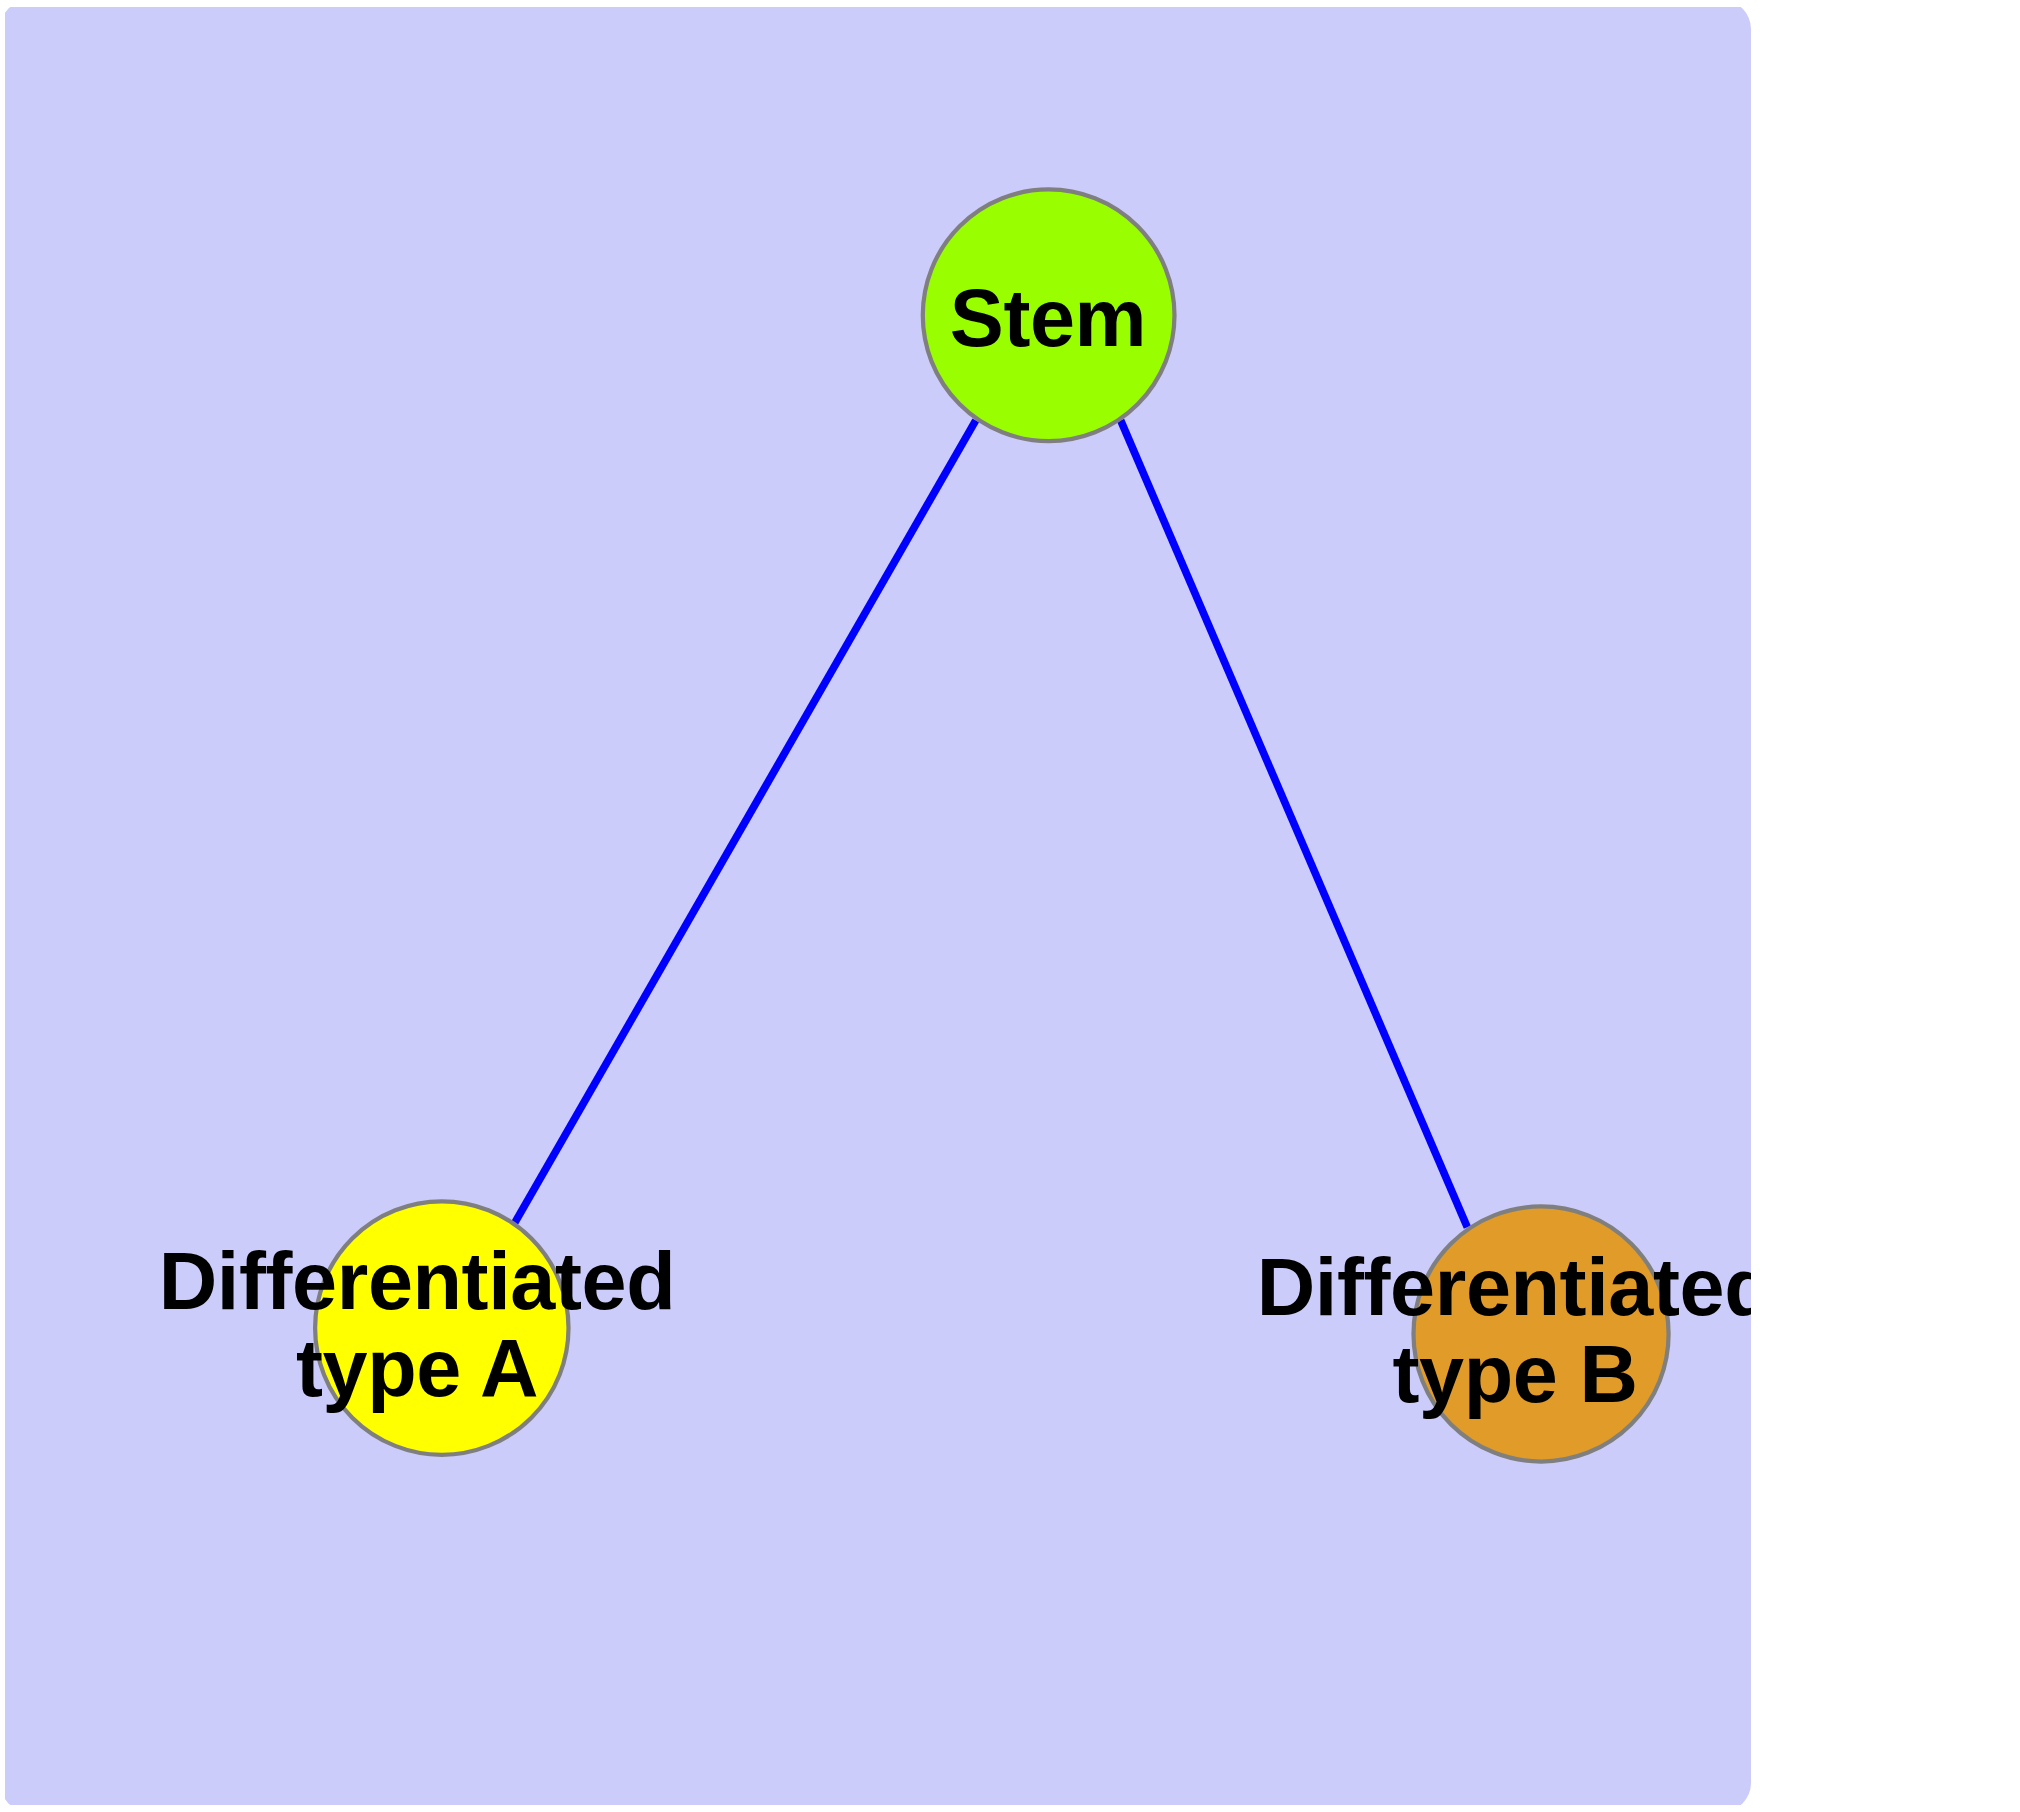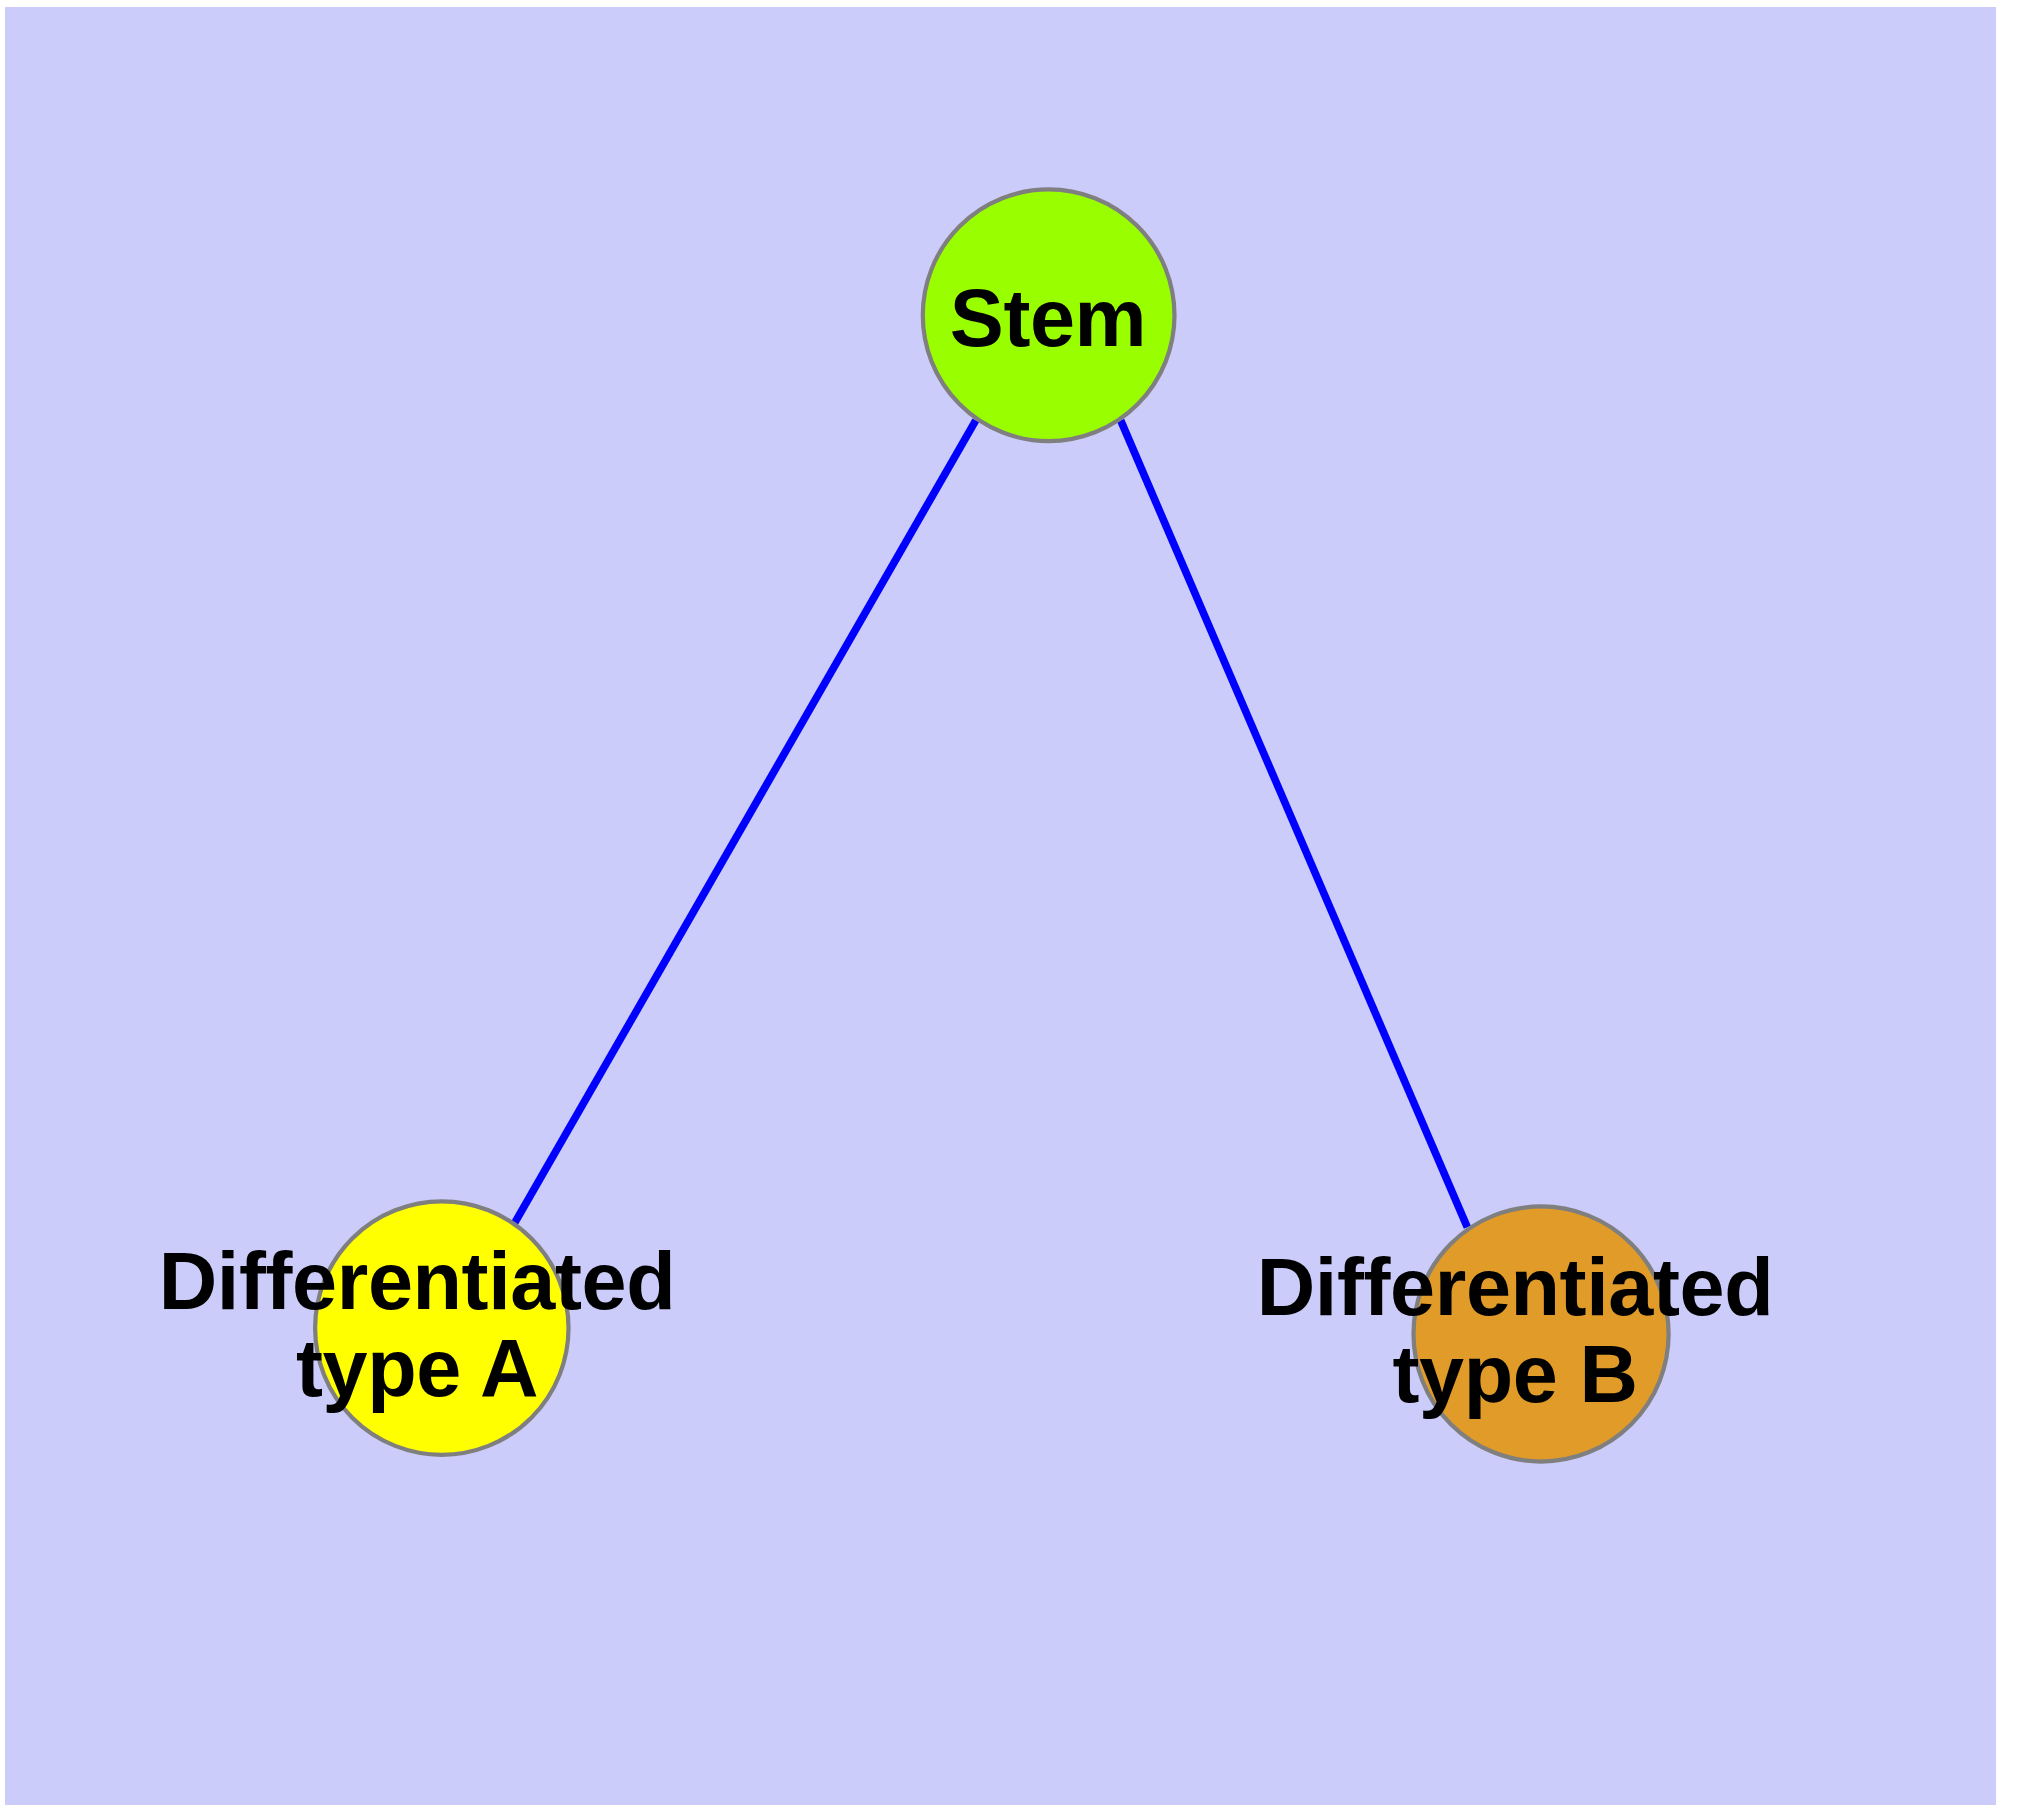--- a/index.html
+++ b/index.html
@@ -2,25 +2,26 @@
 <html style="font-size:13.6px"><head>
 <meta charset="utf-8">
 <style>
   html, body {
     margin: 0;
     padding: 0;
     background: #ffffff;
   }
   #canvas {
     position: relative;
-    width: 1996px;
+    width: 1751px;
     height: 1812px;
     background: #ffffff;
     overflow: hidden;
     font-family: "Liberation Sans", sans-serif;
+    border-radius: 29px;
   }
   #plot-background {
     position: absolute;
     left: 5.1px;
     top: 6.8px;
     width: 2015px;
     height: 1798px;
     background: #ccccfa;
   }
   #graph-svg {

